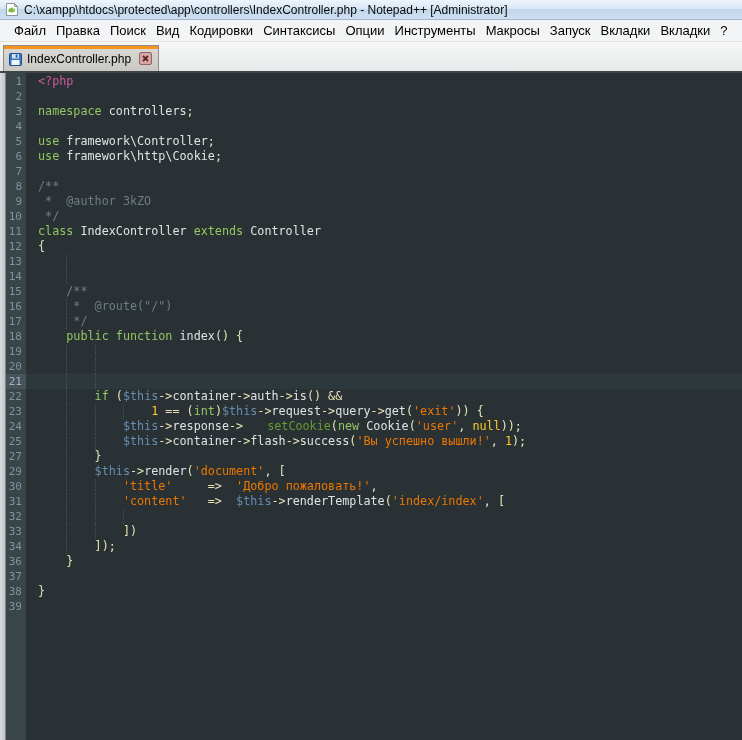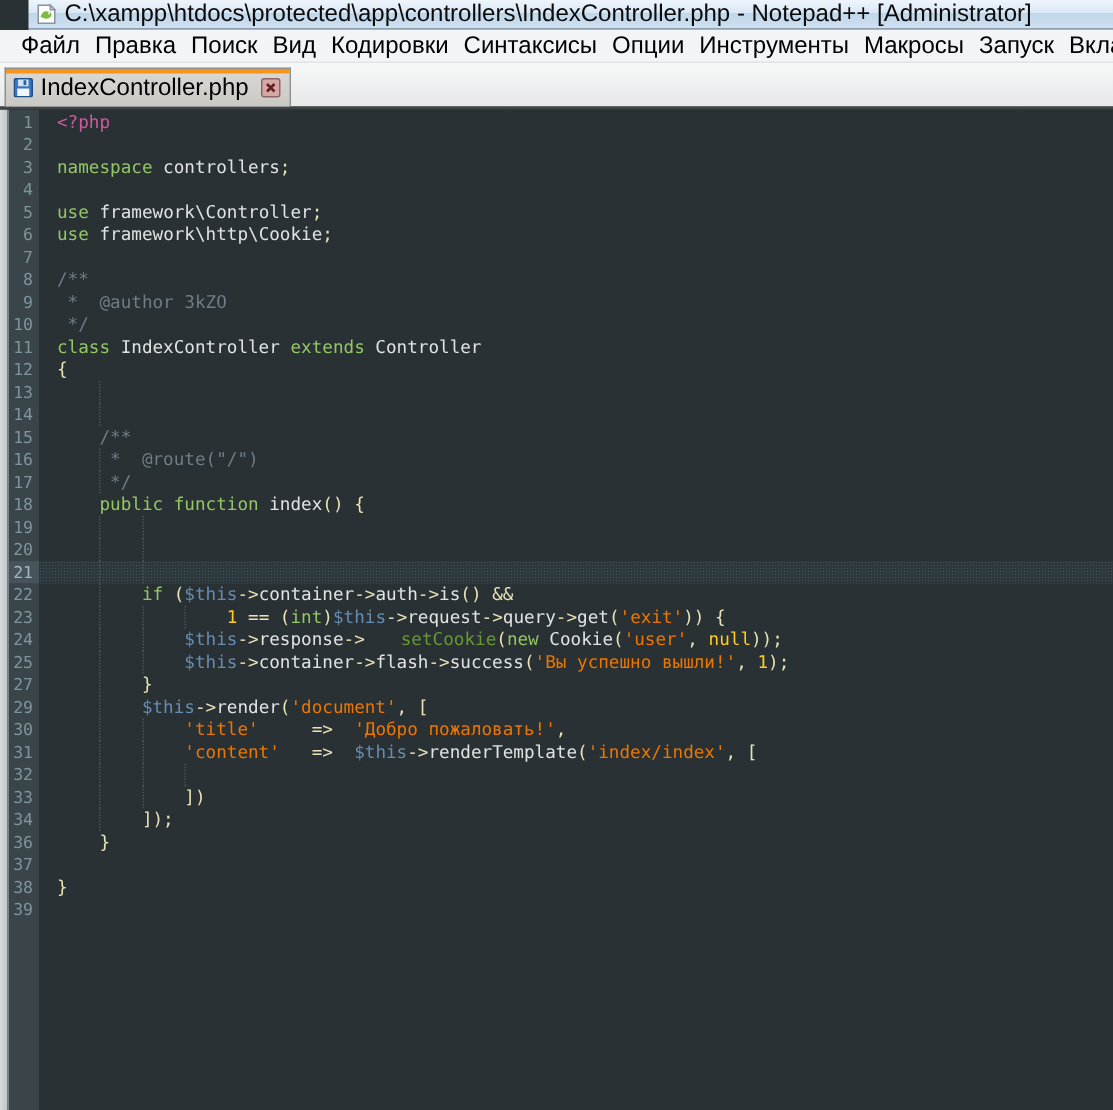--- a/index.html
+++ b/index.html
@@ -9,50 +9,50 @@
     background:#293134;
   }
   .window{width:742px;height:740px;display:flex;flex-direction:column;}
 
   
   .title-bar{
     height:19px;flex:none;display:flex;align-items:center;
     padding-left:4px;
     background:linear-gradient(#eef5fc 0%,#d9e7f5 45%,#bfd6ea 46%,#cfe0f0 100%);
     border-bottom:1px solid #9eb6cd;
-    font-size:16px;color:#0a0a0a;white-space:nowrap;margin-left:19px;
+    font-size:12px;color:#0a0a0a;white-space:nowrap;
   }
   .app-icon{width:15px;height:15px;margin-right:5px;flex:none;}
   .title-text{overflow:hidden;}
 
   
   .menu-bar{
     height:21px;flex:none;display:flex;align-items:center;
     background:#f3f4f5;border-bottom:1px solid #e2e2e2;
-    padding-left:9px;font-size:16px;color:#000;
+    padding-left:9px;font-size:13px;color:#000;
   }
   .menu-item{padding:3px 5px;cursor:default;}
 
   
   .tab-bar{
     height:29px;flex:none;position:relative;
     background:linear-gradient(#f6f7f7,#e7e8e9);
     border-bottom:2px solid #3f4447;
   }
   .tab{
     position:absolute;left:3px;top:3px;height:26px;box-sizing:border-box;
     display:flex;align-items:center;padding:0 6px 0 5px;
     background:linear-gradient(#dbd9d5,#cac8c3);
     border:1px solid #8e8e8c;border-bottom:none;
   }
   .tab::before{
     content:"";position:absolute;top:0;left:0;right:0;height:3px;
     background:var(--tab-accent);
   }
-  .tab-label{font-size:16px;color:#000;margin:0 8px 0 5px;white-space:nowrap;}
+  .tab-label{font-size:12px;color:#000;margin:0 8px 0 5px;white-space:nowrap;}
   .save-icon{width:13px;height:13px;flex:none;}
   .tab-close{
     width:13px;height:13px;flex:none;box-sizing:border-box;
     background:#d6a7a7;border:1px solid #8f6464;border-radius:2px;
     display:flex;align-items:center;justify-content:center;cursor:pointer;
   }
 
   
   .editor{
     flex:1;position:relative;background:var(--bg);overflow:hidden;

